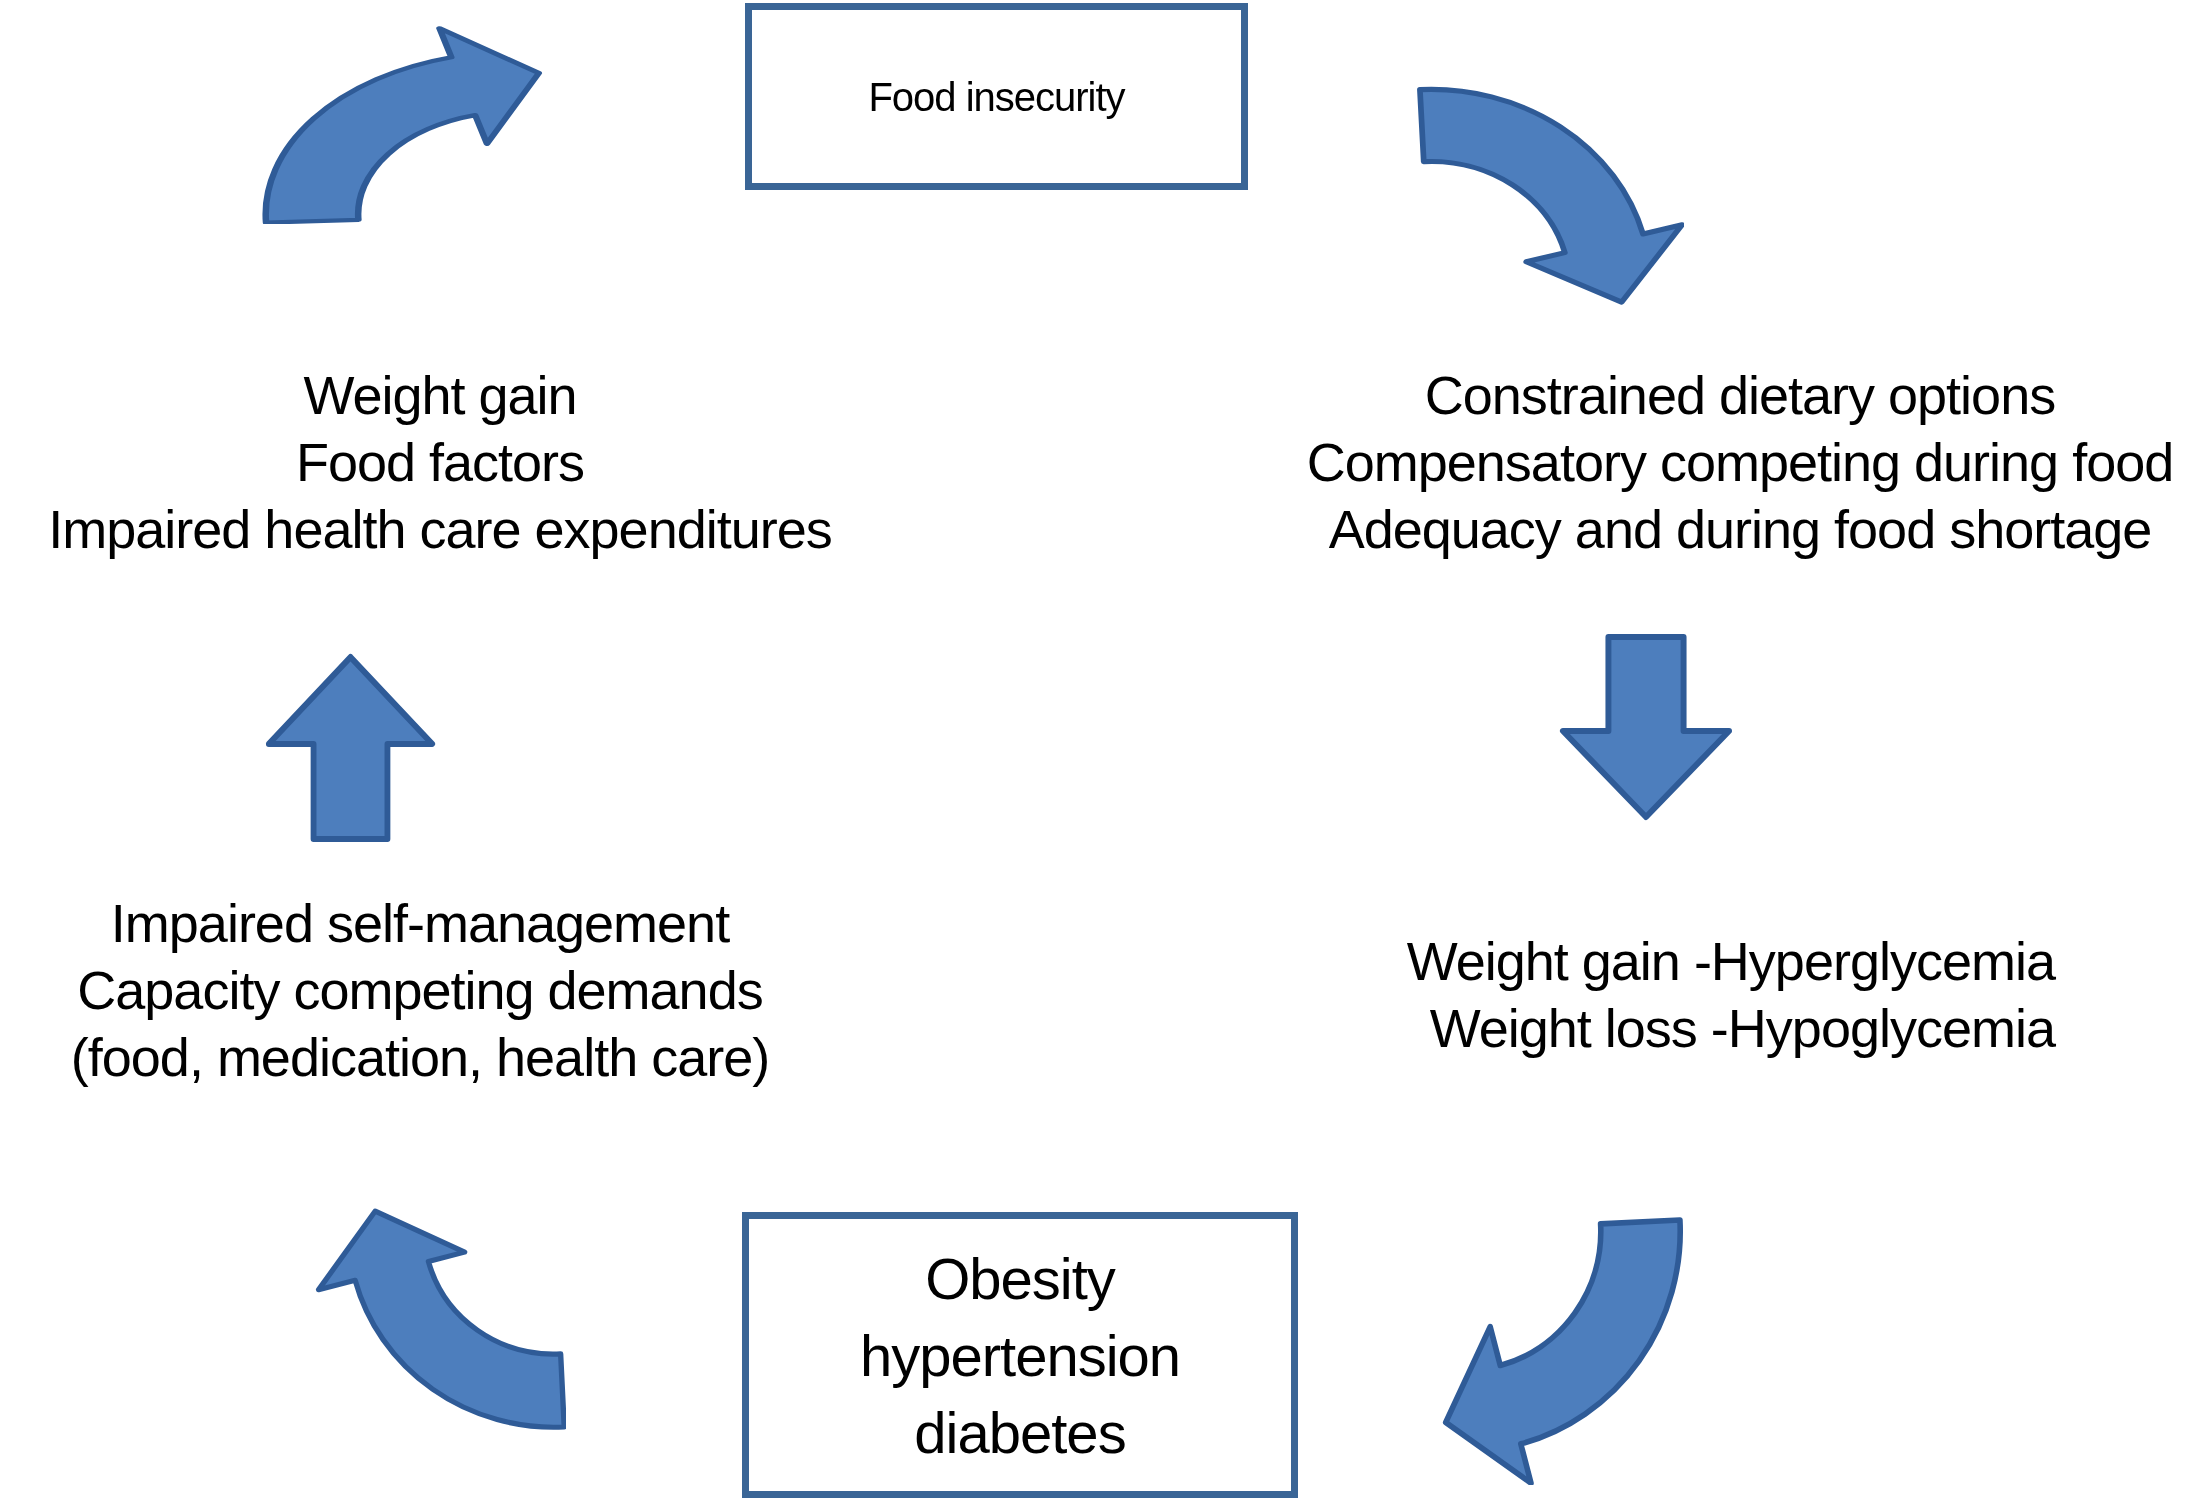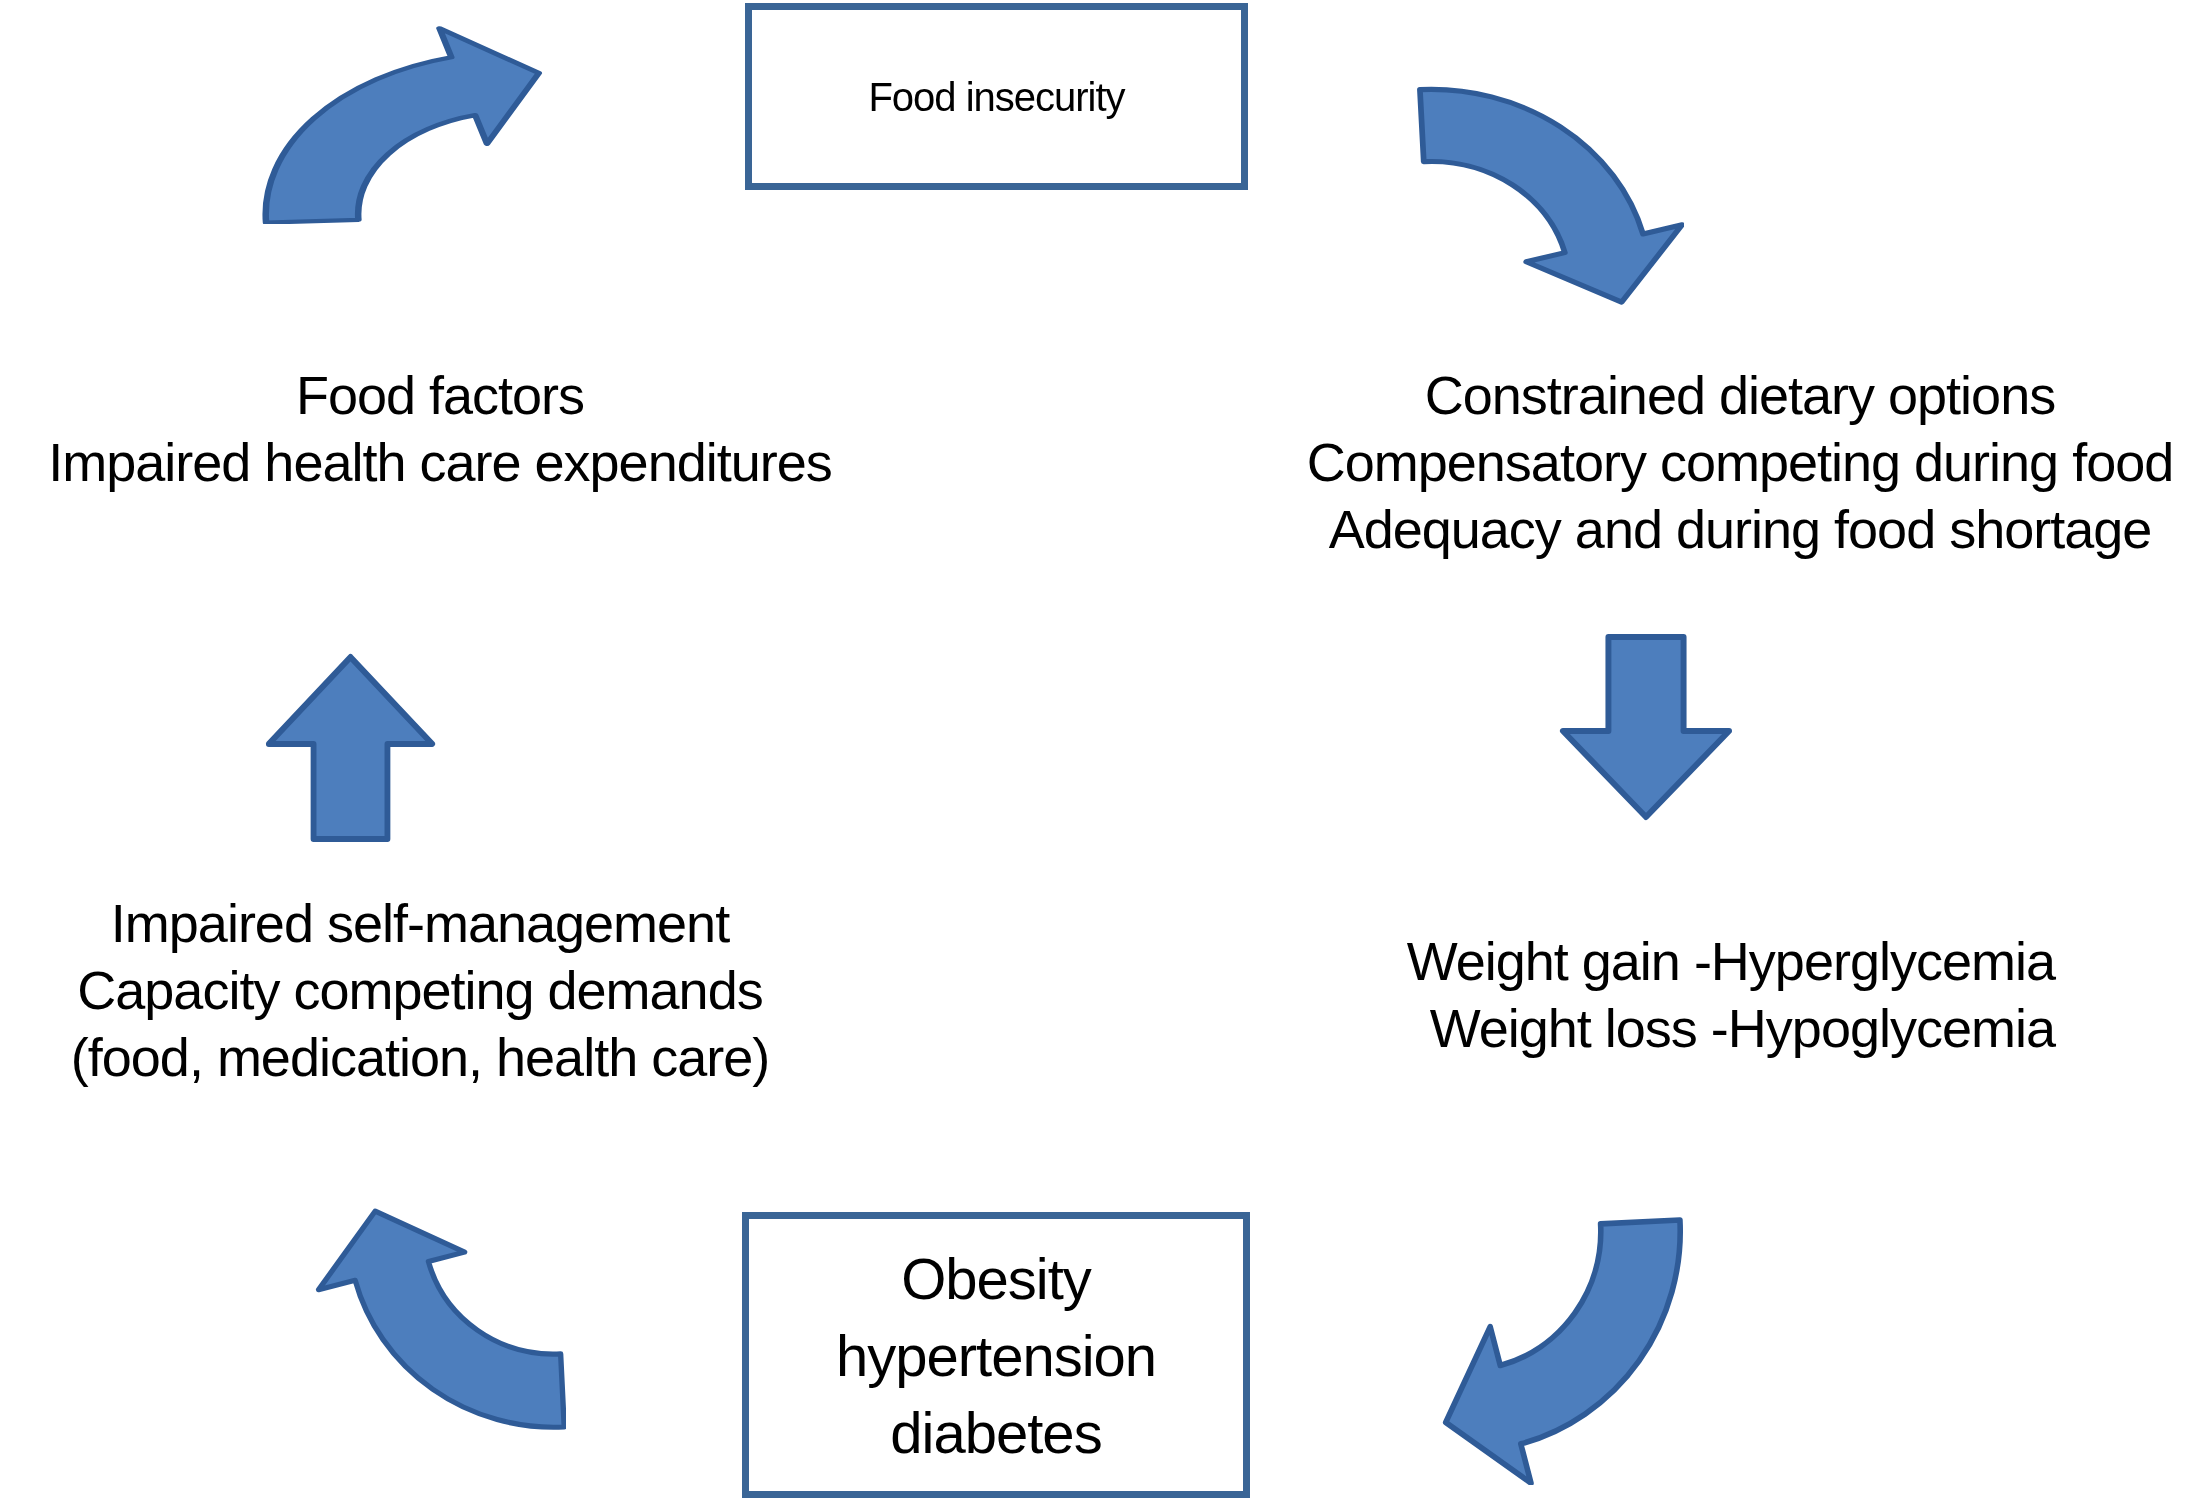--- a/index.html
+++ b/index.html
@@ -78,38 +78,39 @@
 
   <div class="abs text-block" style="left:1350px;top:928px;width:705px;text-align:right;">
     <div class="line">Weight gain -Hyperglycemia</div>
     <div class="line">Weight loss -Hypoglycemia</div>
   </div>
 
   <svg class="abs arrow-svg" style="left:1413px;top:1198px;" width="280" height="287" viewBox="0 0 300 300" preserveAspectRatio="none">
     <use href="#curved-arrow-shape" transform="rotate(90 160.5 160.5)"></use>
   </svg>
 
-  <div class="abs node-box box-label-multiline" style="left:742px;top:1212px;width:508px;height:286px;">
+  <div class="abs node-box box-label-multiline" style="left:742px;top:1212px;width:556px;height:286px;">
     <div class="line">Obesity</div>
     <div class="line">hypertension</div>
     <div class="line">diabetes</div>
   </div>
 
   <svg class="abs arrow-svg" style="left:298px;top:1181px;" width="268" height="258" viewBox="0 0 300 300" preserveAspectRatio="none">
     <use href="#curved-arrow-shape" transform="rotate(180 160.5 160.5)"></use>
   </svg>
 
   <div class="abs text-block" style="left:25px;top:890px;width:790px;">
     <div class="line">Impaired self-management</div>
     <div class="line">Capacity competing demands</div>
     <div class="line">(food, medication, health care)</div>
   </div>
 
   <svg class="abs arrow-svg" style="left:263px;top:653px;" width="175" height="192" viewBox="0 0 180 190" preserveAspectRatio="none">
     <use href="#block-arrow-shape" transform="rotate(180 90 94)"></use>
   </svg>
 
   <div class="abs text-block" style="left:0px;top:362px;width:880px;">
+    <div class="line">Weight gain</div>
     <div class="line">Food factors</div>
     <div class="line">Impaired health care expenditures</div>
   </div>
 
 </div>
 
 </body></html>

